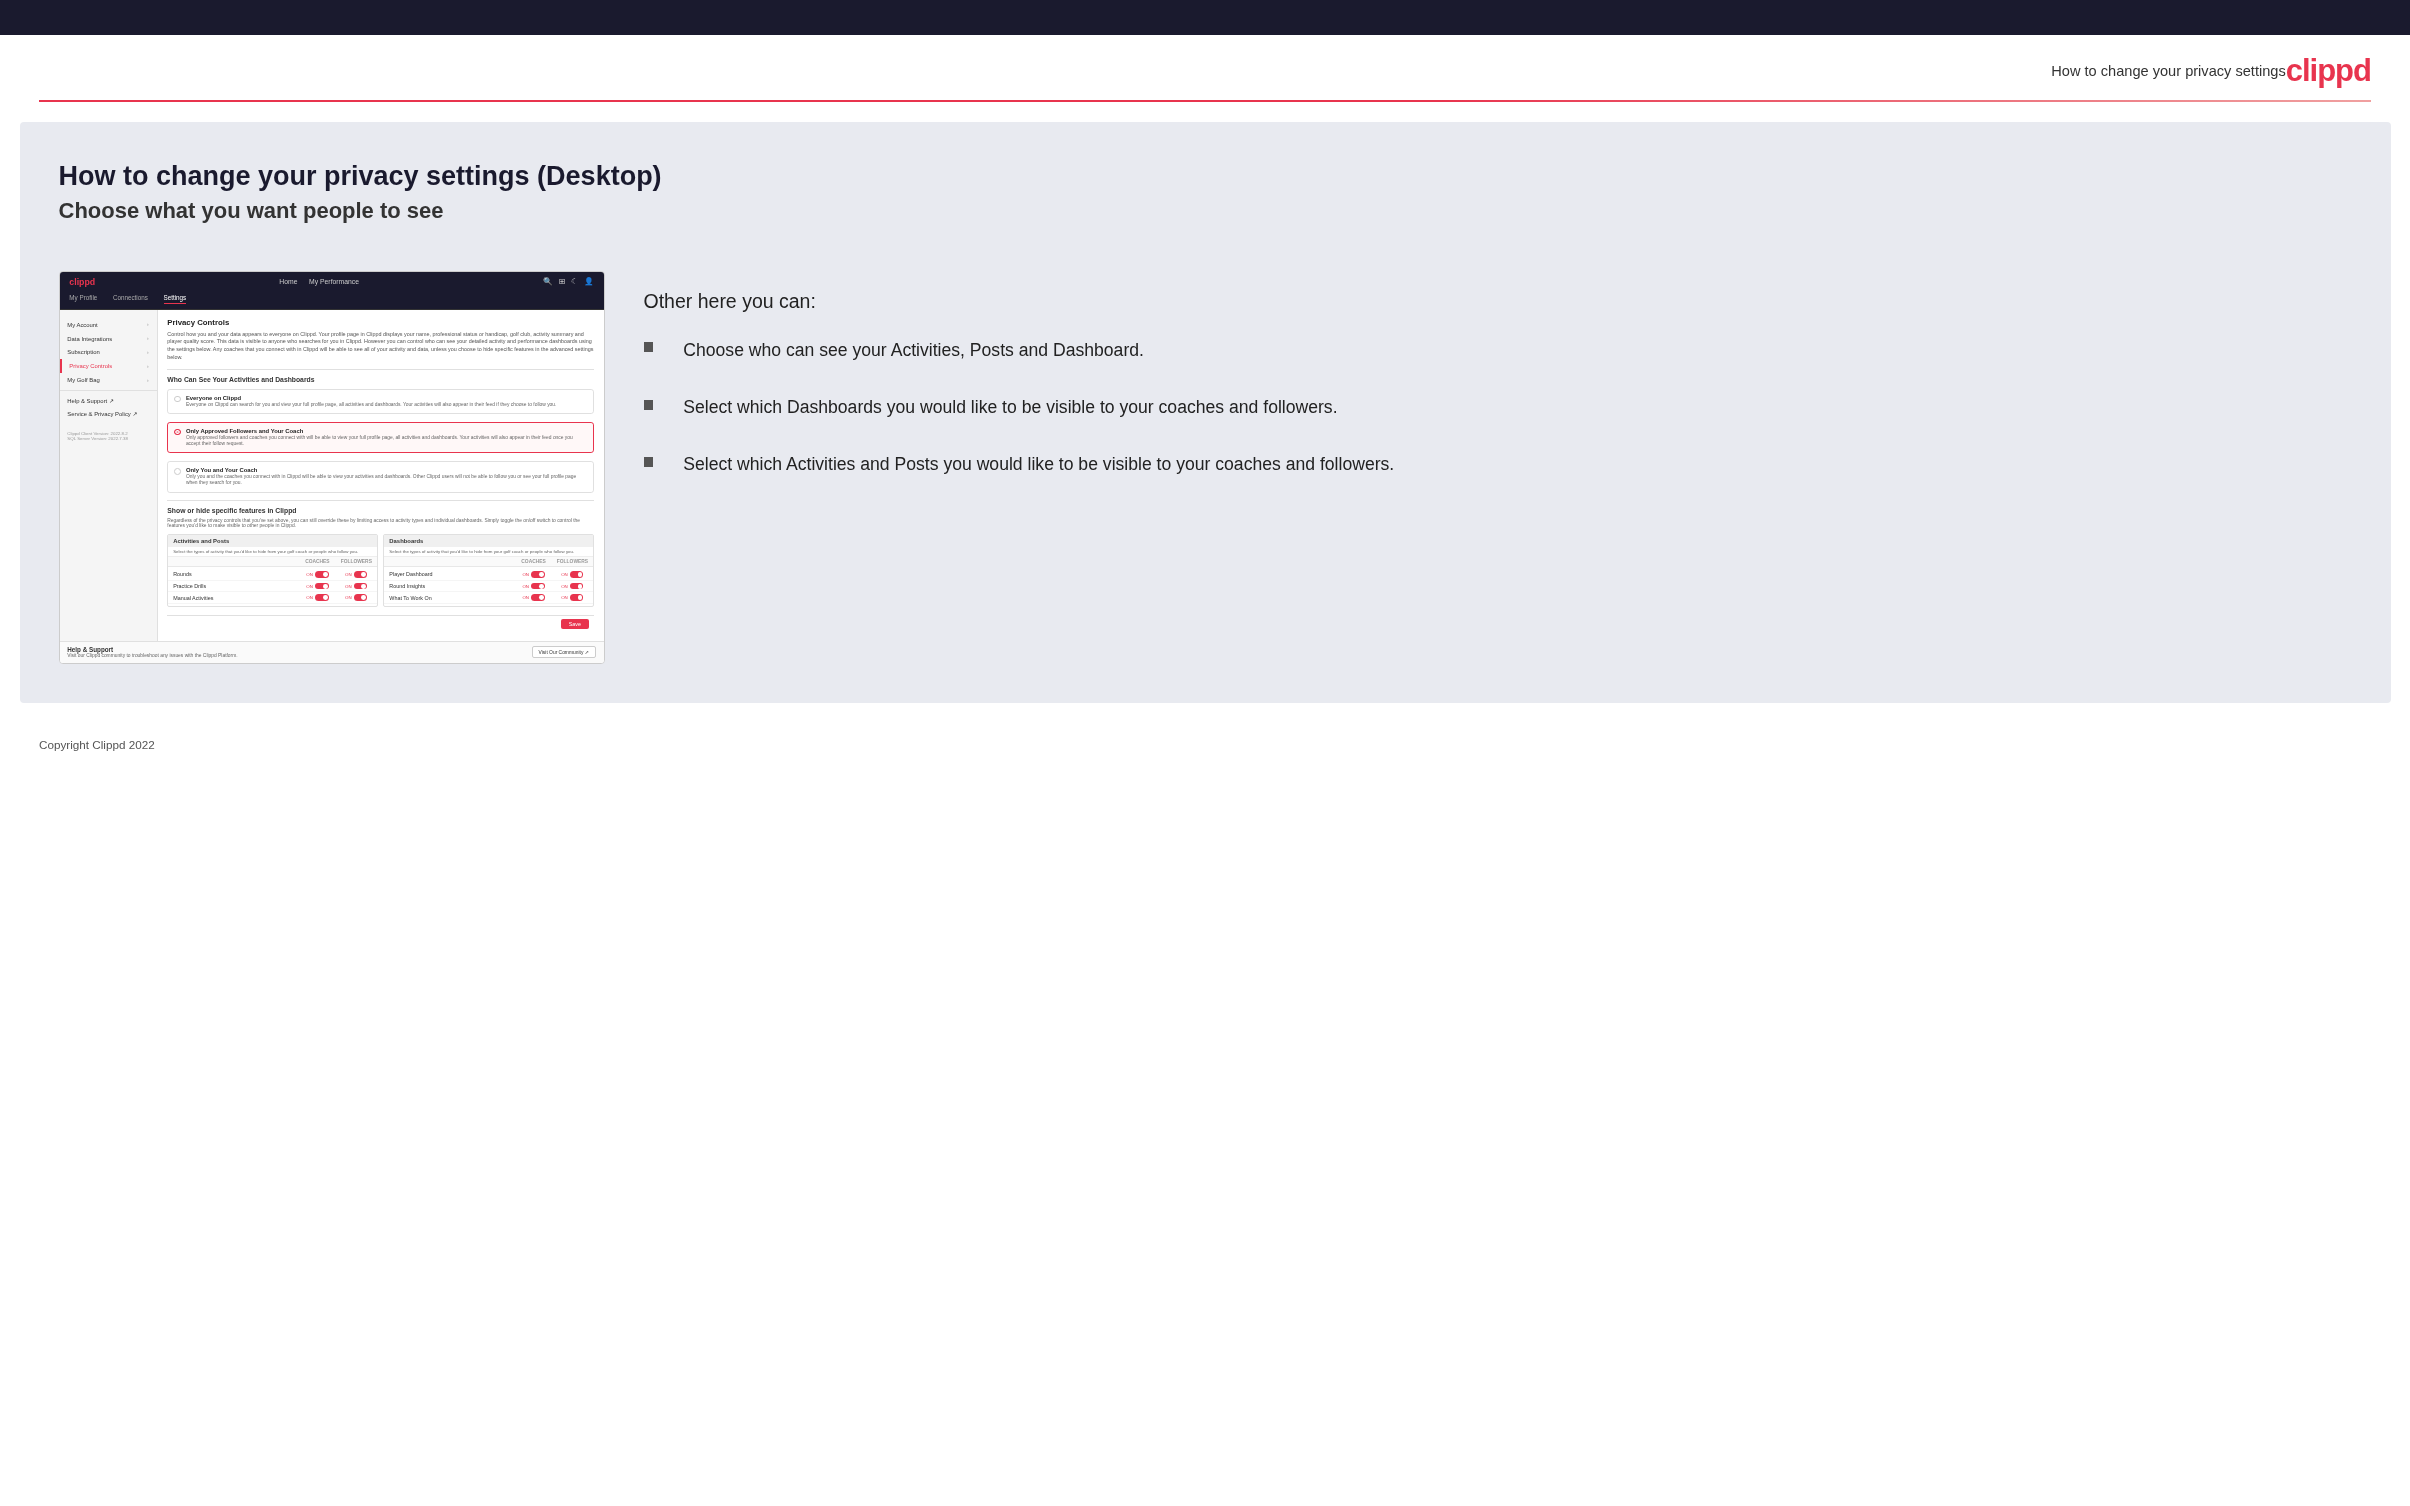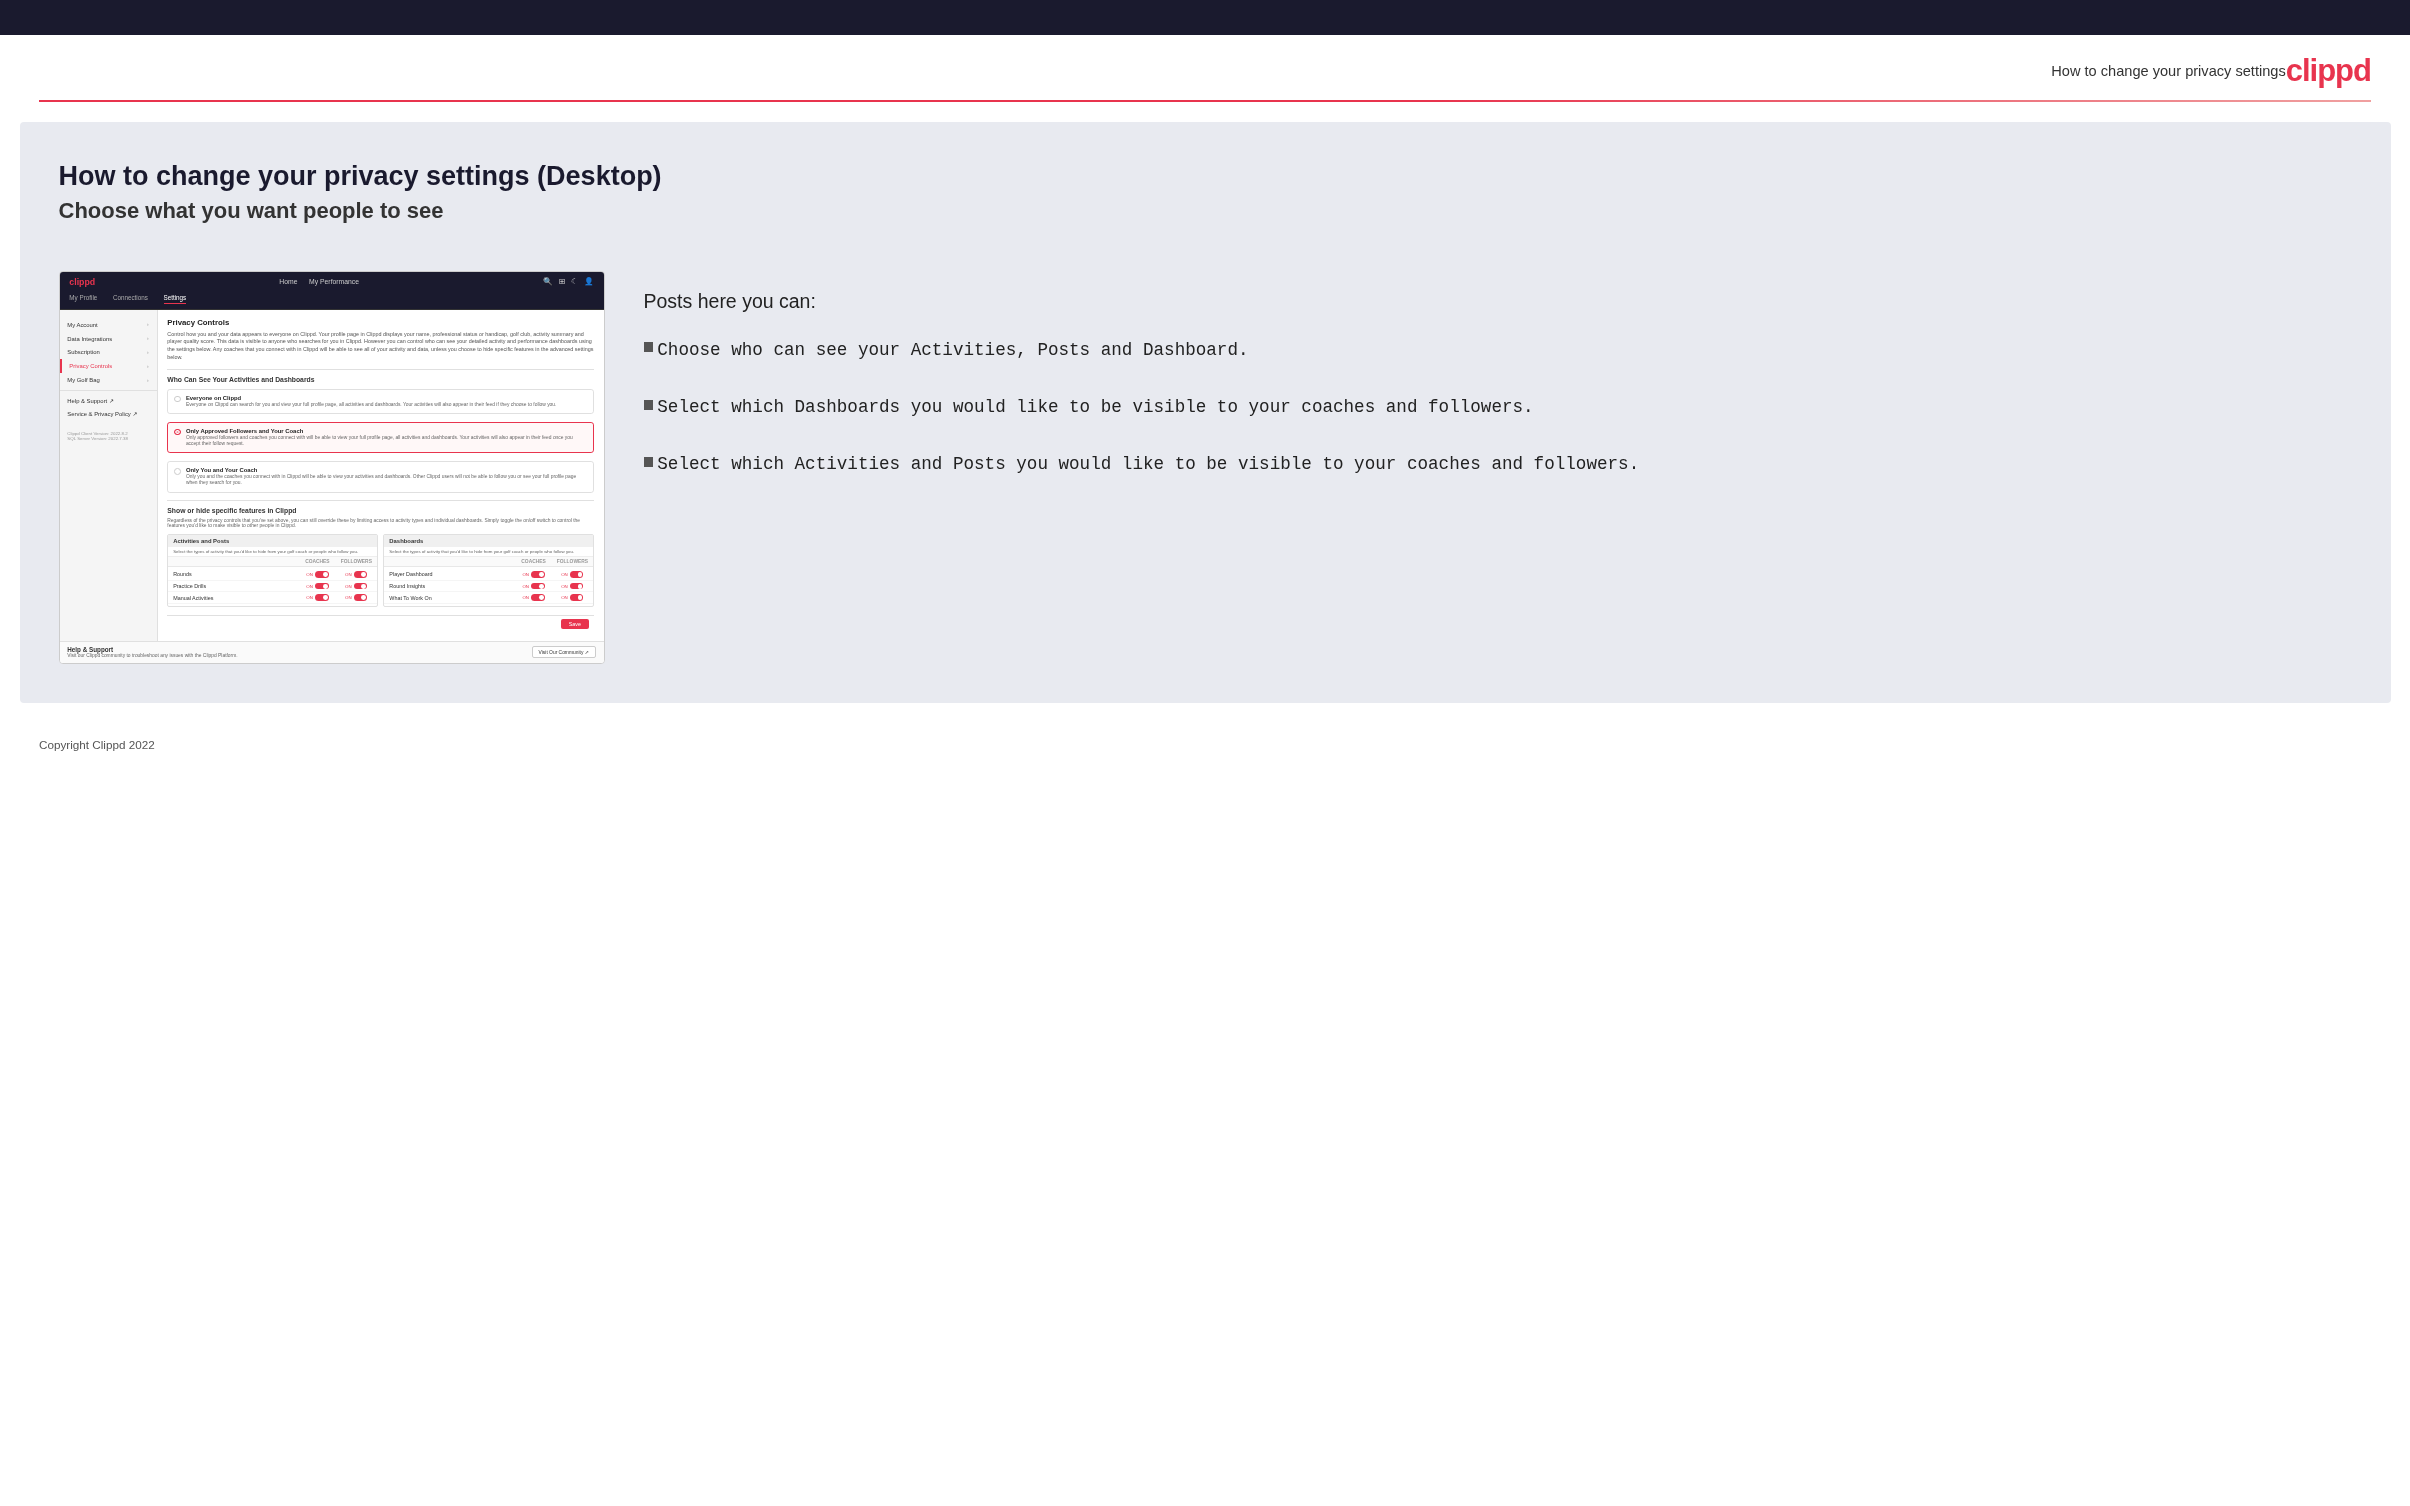--- a/index.html
+++ b/index.html
@@ -88,26 +88,25 @@
       margin-bottom: 23.4px;
     }
 
     .bullet-list {
       list-style: none;
       padding: 0;
     }
     .bullet-list li {
       display: flex;
       align-items: flex-start;
-      gap: 4px;
+      gap: 30px;
       margin-bottom: 31px;
       font-size: 17.6px;
       line-height: 1.5;
       color: #222;
-      font-family: Liberation Mono, monospace;
     }
     .bullet-list li .bullet-square {
       flex-shrink: 0;
       width: 9.8px;
       height: 9.8px;
       background: #555;
       margin-top: 5.9px;
     }
 
     
@@ -660,21 +659,21 @@
           </div>
           <div class="mockup-visit-btn">
             <span>Visit Our Community ↗</span>
           </div>
         </div>
 
       </div>
     </div>
 
     <div class="info-col">
-      <div class="from-here-title">Posts here you can:</div>
+      <div class="from-here-title">Other here you can:</div>
       <ul class="bullet-list">
         <li>
           <div class="bullet-square"></div>
           <span>Choose who can see your Activities, Posts and Dashboard.</span>
         </li>
         <li>
           <div class="bullet-square"></div>
           <span>Select which Dashboards you would like to be visible to your coaches and followers.</span>
         </li>
         <li>

